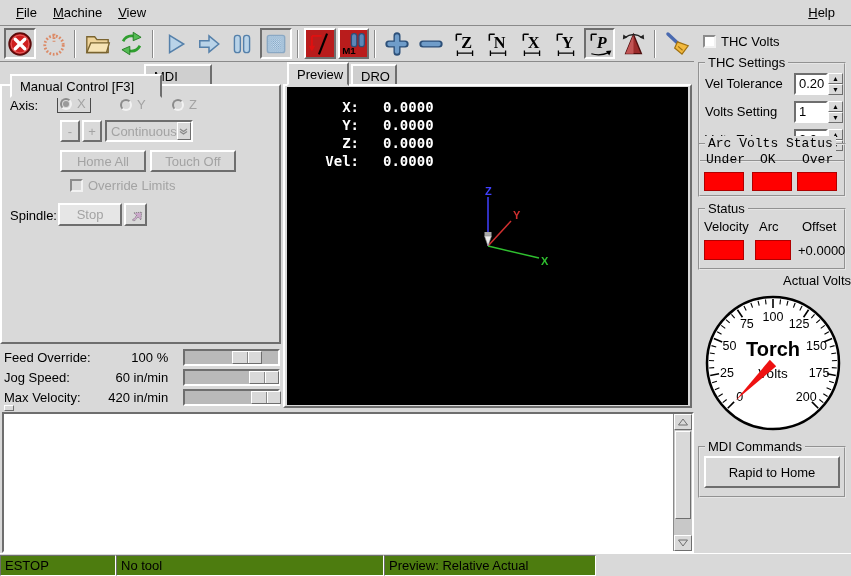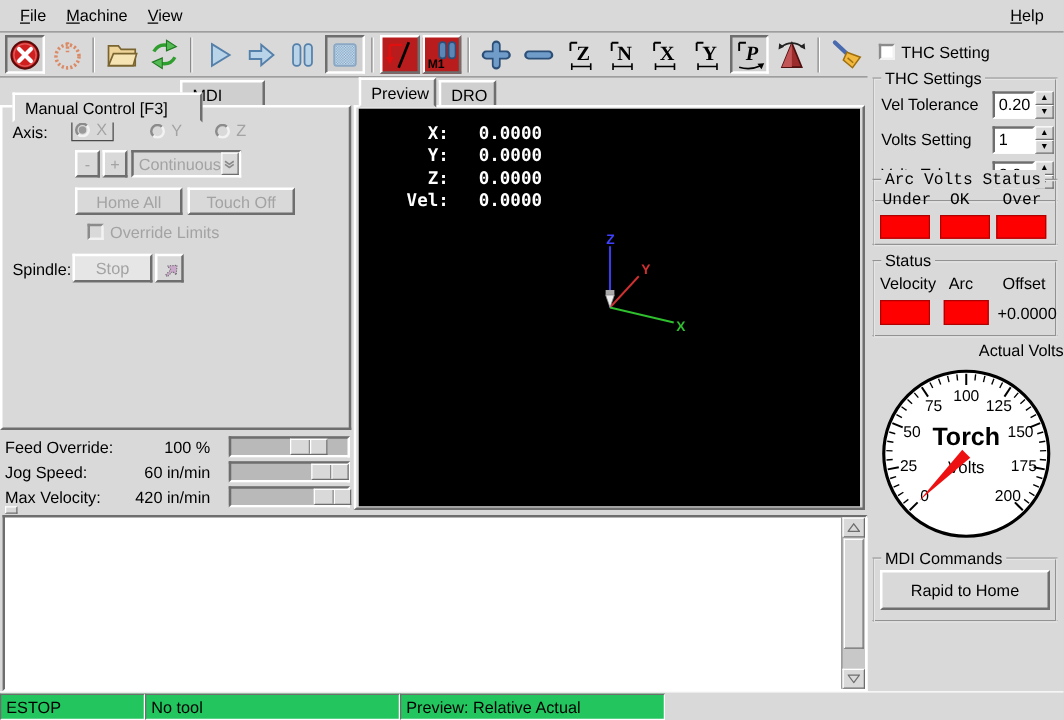--- a/index.html
+++ b/index.html
@@ -68,21 +68,21 @@
   .group { position:absolute; border:2px groove #e6e6e6; }
   .gtitle { position:absolute; top:-9px; left:5px; background:#d9d9d9; padding:0 3px; }
   .spinrow { position:absolute; left:5px; display:flex; align-items:center; height:23px; }
   .spinentry { width:34px; height:22px; border:2px solid; border-color:#6e6e6e #ffffff #ffffff #6e6e6e;
                background:#fff; font-family:"Liberation Sans",sans-serif; font-size:13px; padding-left:3px; }
   .spinner { width:15px; height:22px; display:flex; flex-direction:column; }
   .spbtn { flex:1; display:flex; align-items:center; justify-content:center; font-size:7px; line-height:1;
            border:1px solid; border-color:#ffffff #6e6e6e #6e6e6e #ffffff; background:#d9d9d9; }
   .redbox { position:absolute; height:19px; background:#ff0000; border:1px solid #b00000; }
   .footer { left:0; top:553px; width:851px; height:23px; border-top:1px solid #ffffff; display:flex; padding-top:1px; }
-  .fseg { height:21px; border:1px solid; border-color:#6e6e6e #ffffff #ffffff #6e6e6e; background:#22c55e; padding:2px 0 0 4px; }
+  .fseg { height:21px; border:1px solid; border-color:#6e6e6e #ffffff #ffffff #6e6e6e; background:#4d7c0f; padding:2px 0 0 4px; }
 
   
   .textarea { left:2px; top:412px; width:692px; height:141px; border:2px solid; border-color:#6e6e6e #ffffff #ffffff #6e6e6e; background:#ffffff; }
   .vscroll { position:absolute; right:0; top:0; width:19px; height:137px; background:#c8c8c8;
              border-left:1px solid #8a8a8a; display:flex; flex-direction:column; }
   .sarrow { height:16px; display:flex; align-items:center; justify-content:center;
             border:1px solid; border-color:#ffffff #6e6e6e #6e6e6e #ffffff; background:#d9d9d9; }
   .sarrow svg { display:block; }
   .sthumb { margin:1px; height:88px; background:#d9d9d9; border:1px solid; border-color:#ffffff #6e6e6e #6e6e6e #ffffff; }
   .sfill { flex:1; }
@@ -381,21 +381,21 @@
           </svg>
       </div>
     </div>
   </div>
   <div class="abs raised1" style="left:4px; top:405px; width:10px; height:6px;"></div>
 
   <div class="abs" style="left:695px; top:26px; width:156px; height:550px;">
 
     <span class="abs radio" style="left:8px; top:8px;">
       <span class="cb white"></span>
-      <span>THC Setting</span>
+      <span>THC Volts</span>
     </span>
 
     <div class="group" style="left:3px; top:36px; width:148px; height:100px;">
       <span class="gtitle">THC Settings</span>
       <div class="spinrow" style="top:8px; width:138px;">
         <span style="flex:1">Vel Tolerance</span>
         <input class="spinentry" value="0.20" style="">
         <span class="spinner">
           <span class="spbtn">▲</span>
           <span class="spbtn">▼</span>
@@ -505,17 +505,17 @@
     <div class="group" style="left:3px; top:420px; width:148px; height:52px;">
       <span class="gtitle">MDI Commands</span>
       <div class="btn abs" style="left:4px; top:8px; width:136px; height:32px;">
         <span>Rapid to Home</span>
       </div>
     </div>
   </div>
 
   <div class="footer abs">
     <span class="fseg" style="width:116px;">ESTOP</span>
-    <span class="fseg" style="width:204px;">No tool</span>
+    <span class="fseg" style="width:268px;">No tool</span>
     <span class="fseg" style="width:212px;">Preview: Relative Actual</span>
   </div>
 
 </div>
 
 </body></html>

